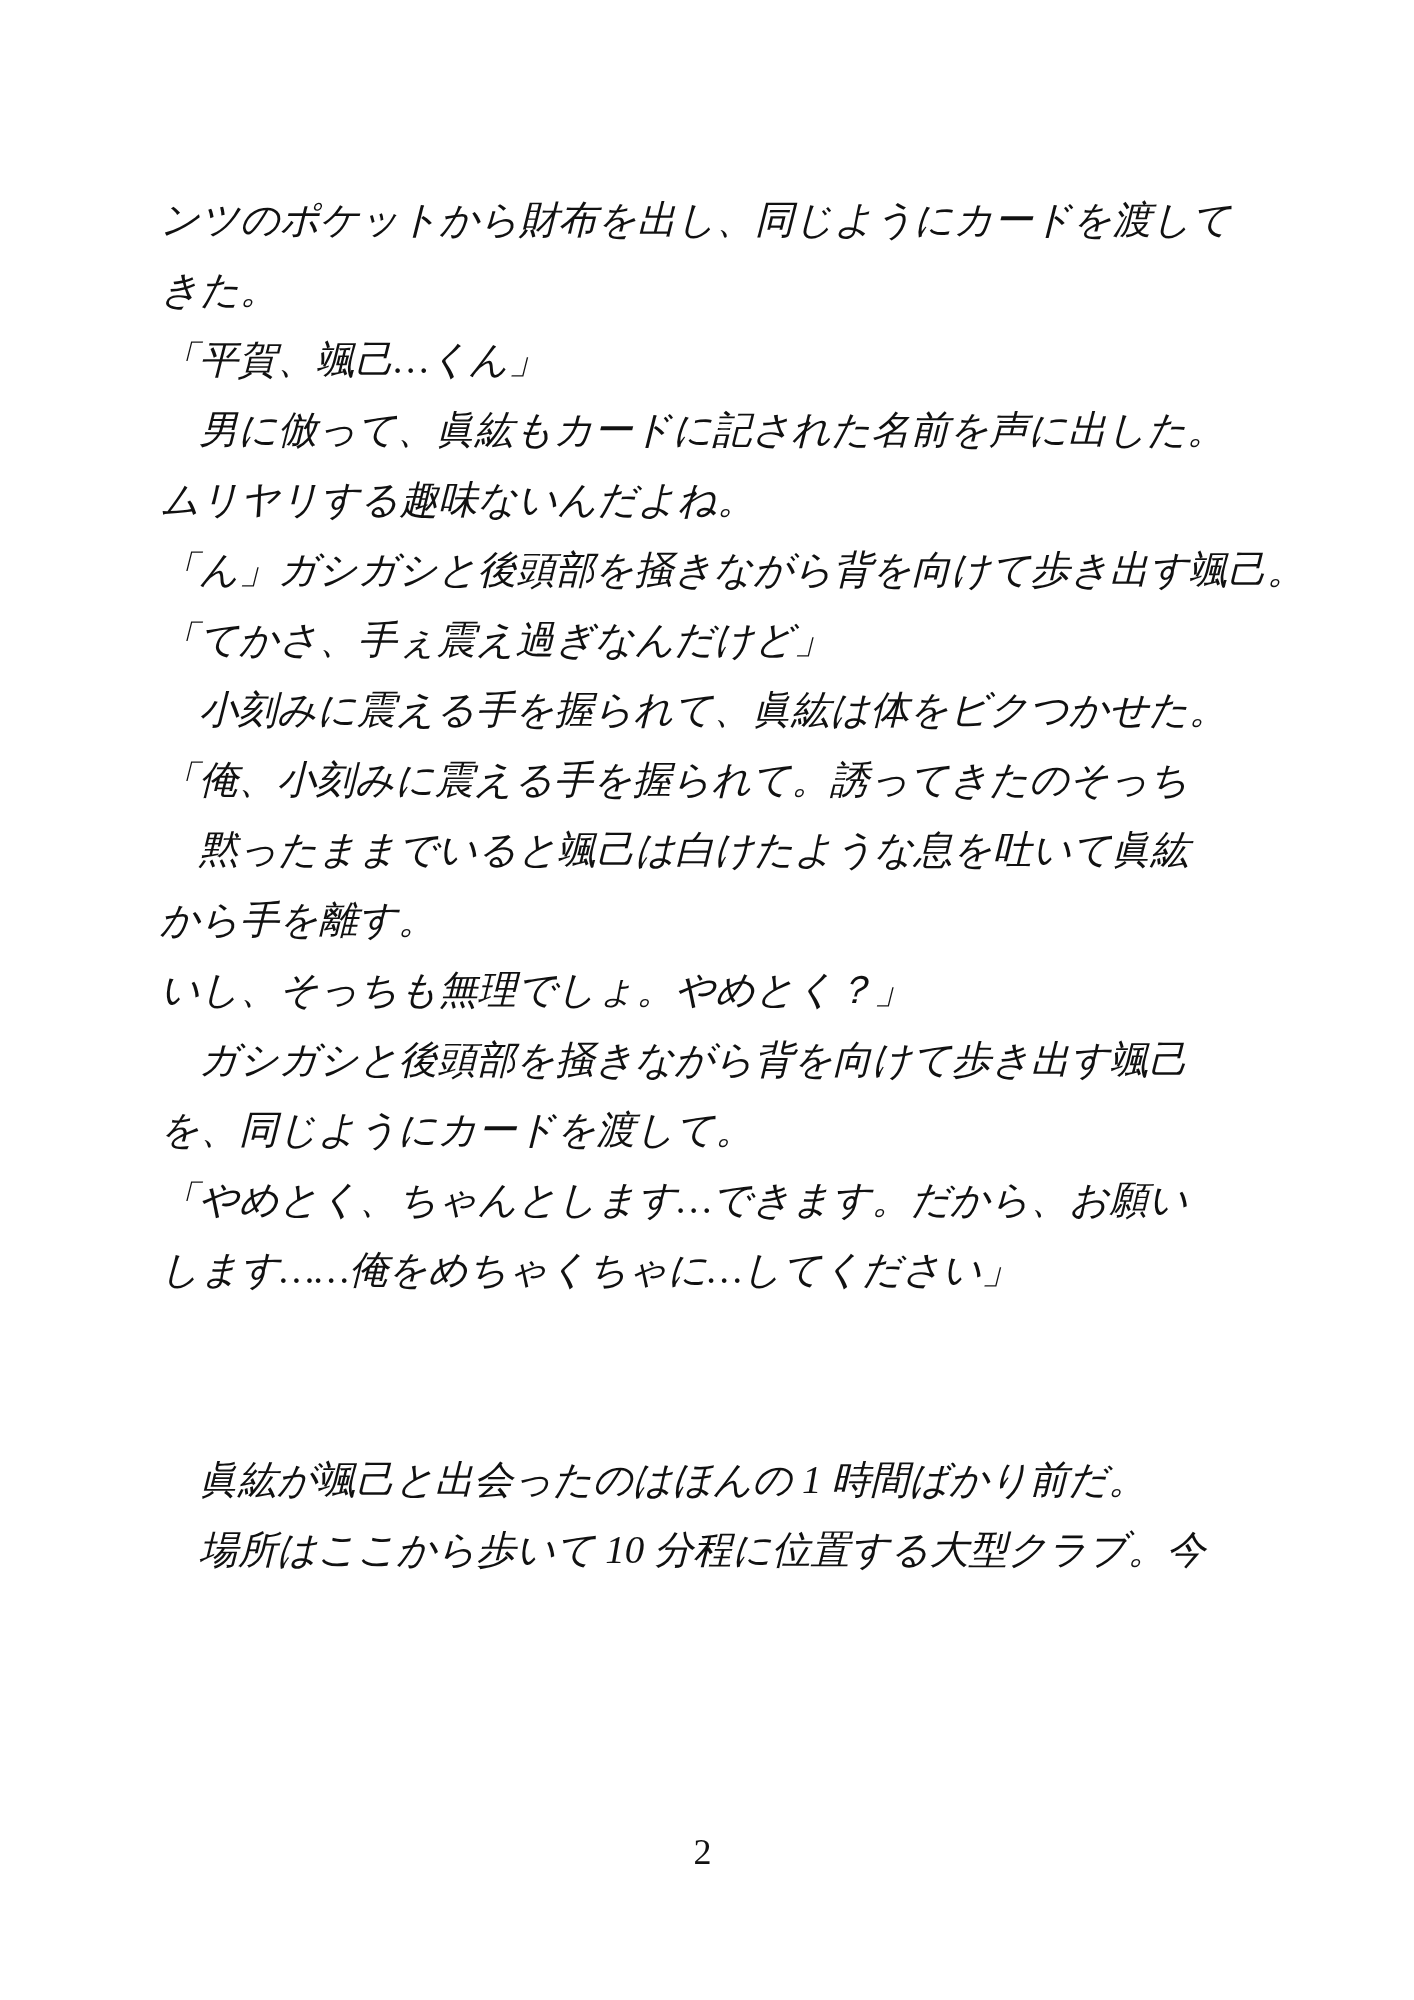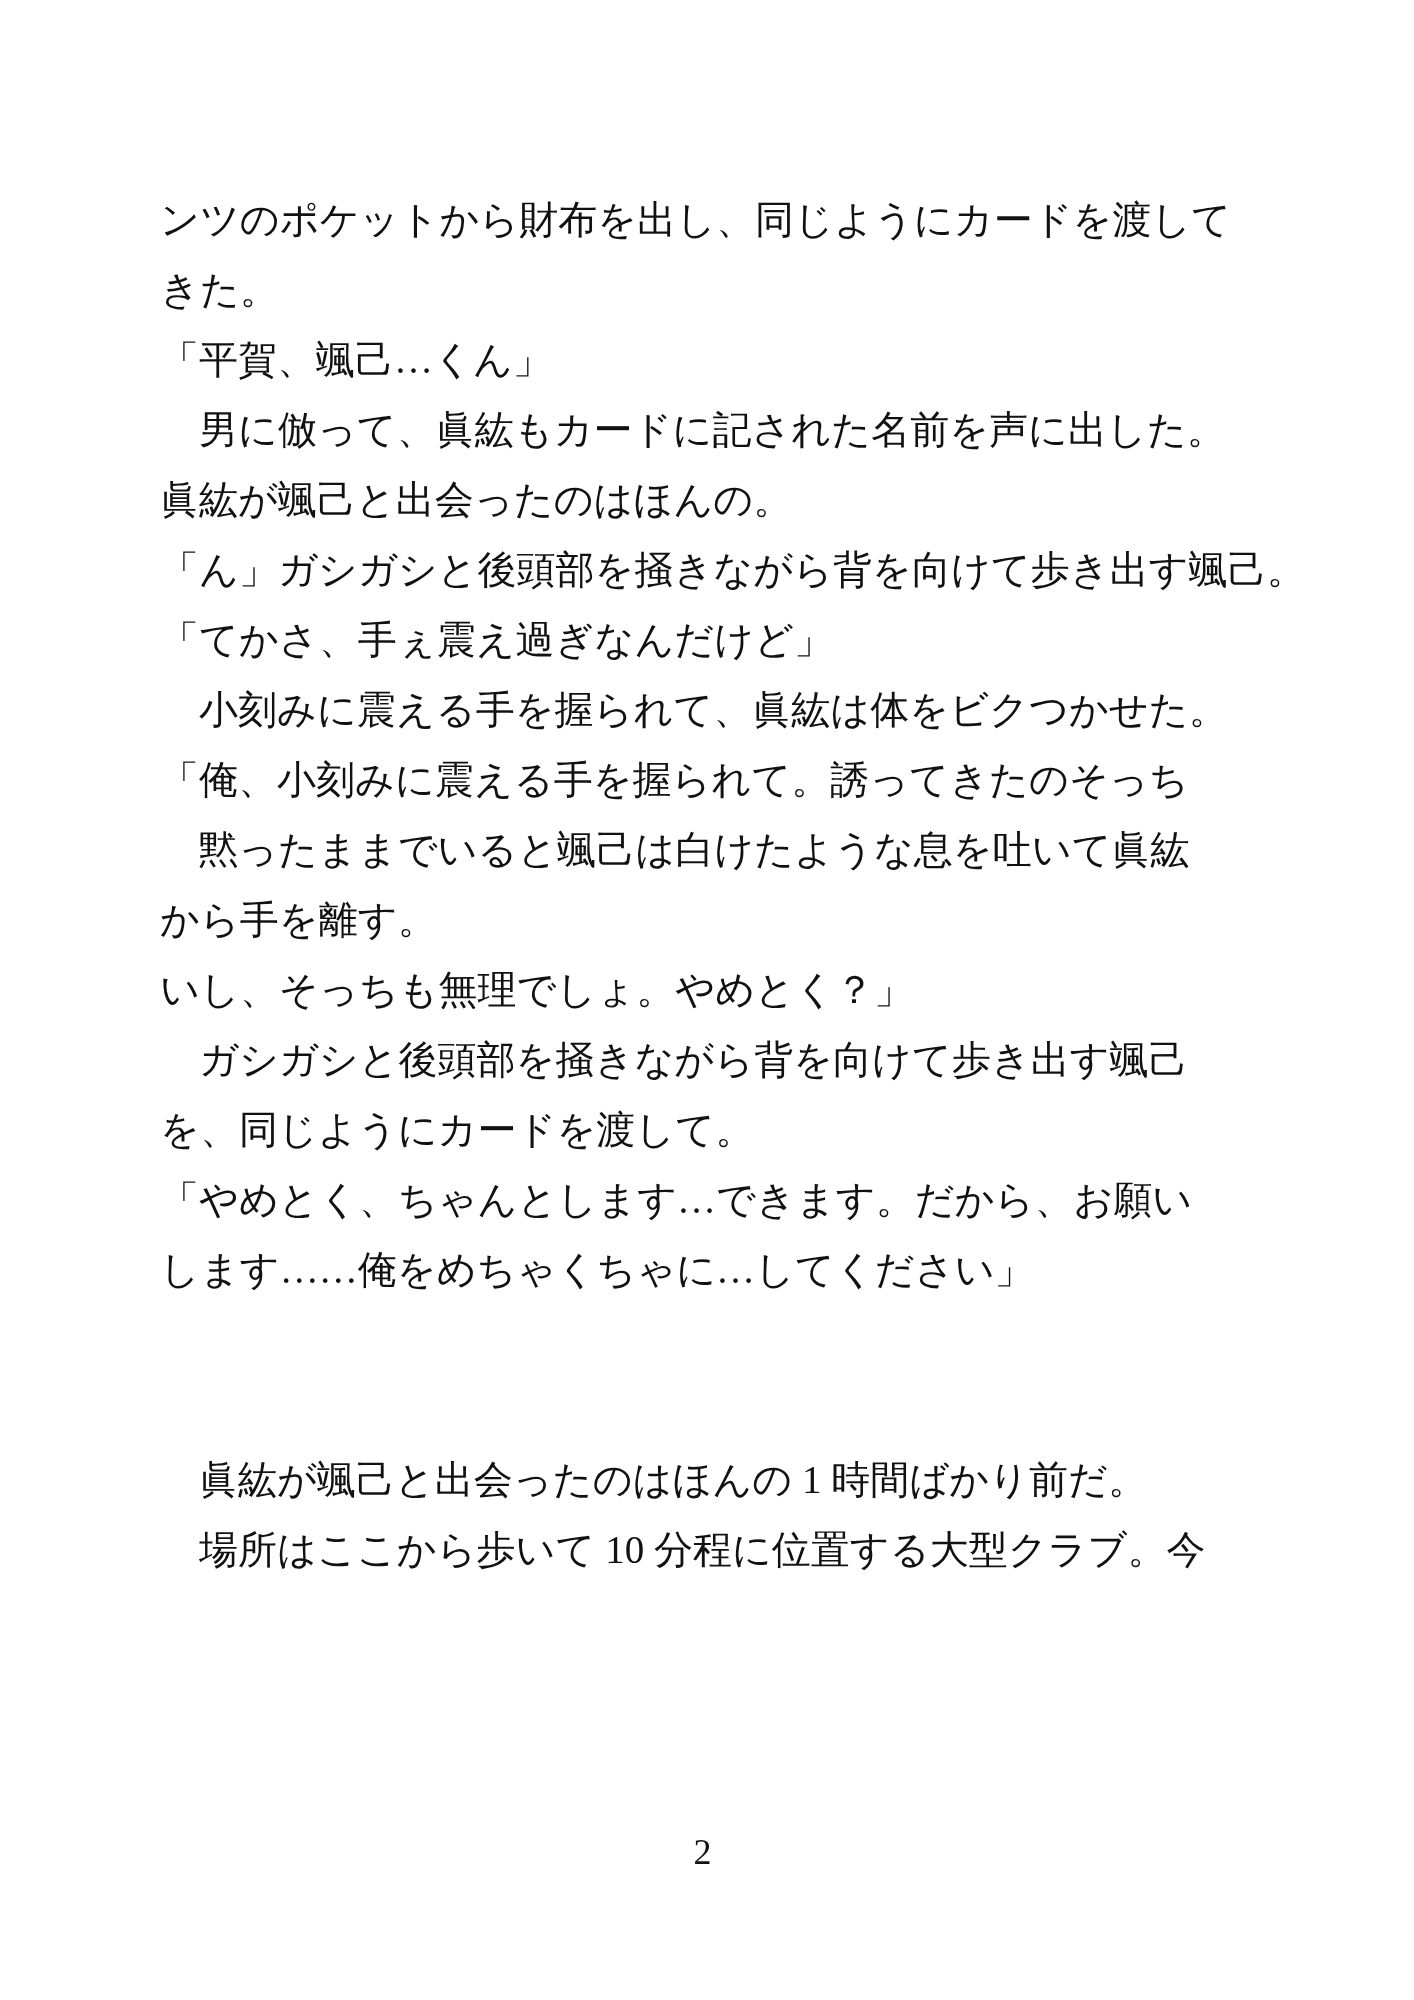--- a/index.html
+++ b/index.html
@@ -18,20 +18,21 @@
   .page {
     position: absolute;
     inset: 0;
     background: #ffffff;
   }
   .text-block {
     position: absolute;
     left: 160px;
     top: 185px;
     width: 1085px;
+    font-style: italic;
   }
   .line {
     height: 70px;
     line-height: 70px;
     font-size: 39px;
     white-space: nowrap;
     letter-spacing: 0px;
   }
   .line.indent {
     text-indent: 1em;
@@ -51,21 +52,21 @@
 </style>
 </head>
 <body>
 
 <div class="page">
   <div class="text-block">
       <div class="line">ンツのポケットから財布を出し、同じようにカードを渡して</div>
       <div class="line">きた。</div>
       <div class="line">「平賀、颯己…くん」</div>
       <div class="line indent">男に倣って、眞紘もカードに記された名前を声に出した。</div>
-      <div class="line">眞紘が颯己と出会ったのはほんの。</div>
+      <div class="line">ムリヤリする趣味ないんだよね。</div>
       <div class="line">「ん」ガシガシと後頭部を掻きながら背を向けて歩き出す颯己。</div>
       <div class="line">「てかさ、手ぇ震え過ぎなんだけど」</div>
       <div class="line indent">小刻みに震える手を握られて、眞紘は体をビクつかせた。</div>
       <div class="line">「俺、小刻みに震える手を握られて。誘ってきたのそっち</div>
       <div class="line indent">黙ったままでいると颯己は白けたような息を吐いて眞紘</div>
       <div class="line">から手を離す。</div>
       <div class="line">いし、そっちも無理でしょ。やめとく？」</div>
       <div class="line indent">ガシガシと後頭部を掻きながら背を向けて歩き出す颯己</div>
       <div class="line">を、同じようにカードを渡して。</div>
       <div class="line">「やめとく、ちゃんとします…できます。だから、お願い</div>

